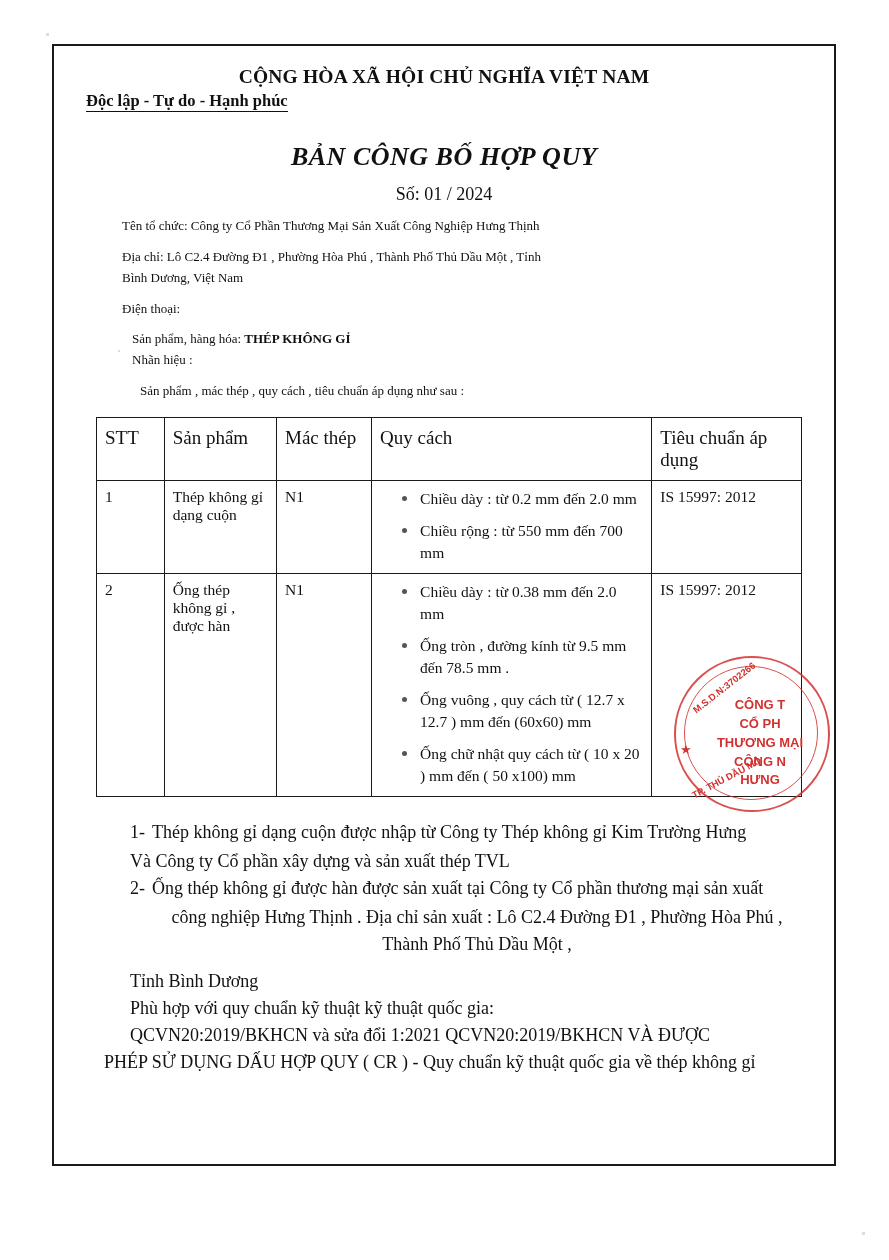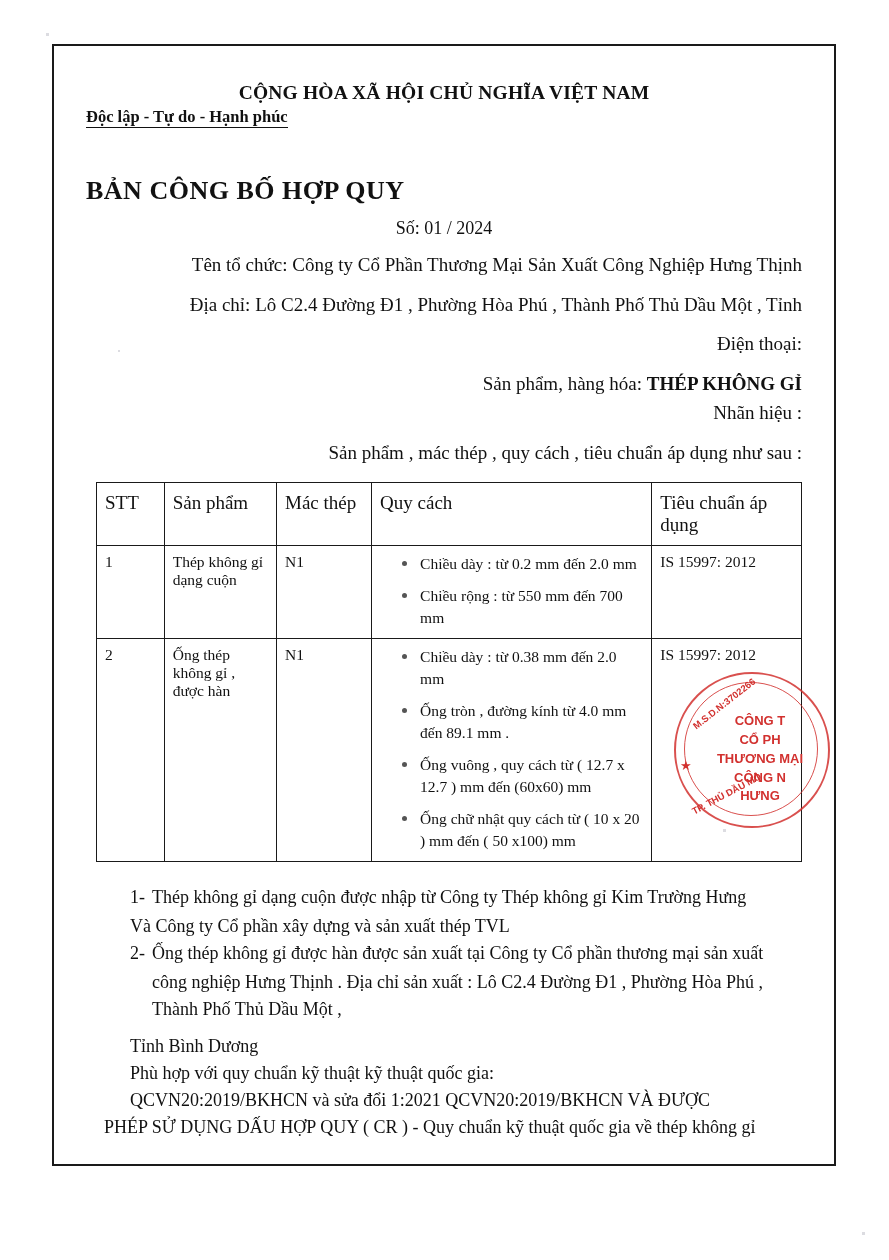--- a/index.html
+++ b/index.html
@@ -23,21 +23,21 @@
     top: 44px;
     width: 784px;
     height: 1122px;
     border: 2px solid #1a1a1a;
     box-sizing: border-box;
   }
 
   .page-inner {
     position: absolute;
     left: 68px;
-    top: 62px;
+    top: 46px;
     width: 752px;
     height: 1094px;
     box-sizing: border-box;
     padding: 10px 18px 0 18px;
   }
 
   .nation-title {
     text-align: center;
     font-weight: bold;
     font-size: 19.5px;
@@ -49,37 +49,38 @@
     font-weight: bold;
     font-size: 16.5px;
     margin-top: 3px;
   }
   .nation-sub span {
     border-bottom: 1.5px solid #111;
     padding-bottom: 1px;
   }
 
   .doc-title {
+    text-align: center;
     font-weight: bold;
     font-size: 26px;
-    margin-top: 49px;
+    margin-top: 31px;
     letter-spacing: 0.5px;
+    font-style: italic;
   }
   .doc-number {
     text-align: center;
     font-size: 18px;
     margin-top: 12px;
   }
 
   .field-line {
-    font-size: 19px;
+    font-size: 13px;
     margin-top: 12px;
     padding-left: 36px;
     line-height: 1.45;
-    text-align: right;
   }
   .field-line.tight { margin-top: 2px; }
   .field-line.indent2 { padding-left: 46px; }
   .field-line.indent3 { padding-left: 54px; }
   .field-line b { font-weight: bold; }
 
   
   table.spec {
     border-collapse: collapse;
     width: 706px;
@@ -140,20 +141,21 @@
     padding-left: 44px;
     margin-bottom: 2px;
   }
   .note-num { width: 22px; flex: none; }
   .note-body { flex: 1; }
   .note-cont {
     padding-left: 44px;
   }
   .note-cont2 {
     padding-left: 66px;
+    text-align: center;
   }
 
   .closing {
     font-size: 18px;
     line-height: 1.5;
     margin-top: 10px;
   }
   .closing .l1 { padding-left: 44px; }
   .closing .l2 { padding-left: 44px; text-align: justify; }
   .closing .l3 { padding-left: 18px; }
@@ -230,20 +232,21 @@
 <div class="page-inner">
 
   <div class="nation-title">CỘNG HÒA XÃ HỘI CHỦ NGHĨA VIỆT NAM</div>
   <div class="nation-sub"><span>Độc lập - Tự do - Hạnh phúc</span></div>
 
   <div class="doc-title">BẢN CÔNG BỐ HỢP QUY</div>
   <div class="doc-number">Số: 01 / 2024</div>
 
   <div class="field-line">Tên tổ chức: Công ty Cổ Phần Thương Mại Sản Xuất Công Nghiệp Hưng Thịnh</div>
   <div class="field-line">Địa chỉ: Lô C2.4 Đường Đ1 , Phường Hòa Phú , Thành Phố Thủ Dầu Một , Tỉnh</div>
+  <div class="field-line tight">Bình Dương, Việt Nam</div>
   <div class="field-line">Điện thoại:</div>
 
   <div class="field-line indent2">
     <span>Sản phẩm, hàng hóa: </span><b>THÉP KHÔNG GỈ</b>
   </div>
   <div class="field-line indent2 tight">Nhãn hiệu :</div>
   <div class="field-line indent3">Sản phẩm , mác thép , quy cách , tiêu chuẩn áp dụng như sau :</div>
 
   <table class="spec">
     <thead>
@@ -268,21 +271,21 @@
         </td>
         <td class="col-tc">IS 15997: 2012</td>
       </tr>
       <tr>
         <td class="col-stt center">2</td>
         <td class="col-sp just">Ống thép không gỉ , được hàn</td>
         <td class="col-mac center">N1</td>
         <td class="col-qc">
           <ul class="qc">
             <li>Chiều dày : từ 0.38 mm đến 2.0 mm</li>
-            <li>Ống tròn , đường kính từ 4.0 mm đến 89.1 mm .</li>
+            <li>Ống tròn , đường kính từ 9.5 mm đến 78.5 mm .</li>
             <li>Ống vuông , quy cách từ ( 12.7 x 12.7 ) mm đến (60x60) mm</li>
             <li>Ống chữ nhật quy cách từ ( 10 x 20 ) mm đến ( 50 x100) mm</li>
           </ul>
         </td>
         <td class="col-tc">IS 15997: 2012</td>
       </tr>
     </tbody>
   </table>
 
   <div class="notes">

